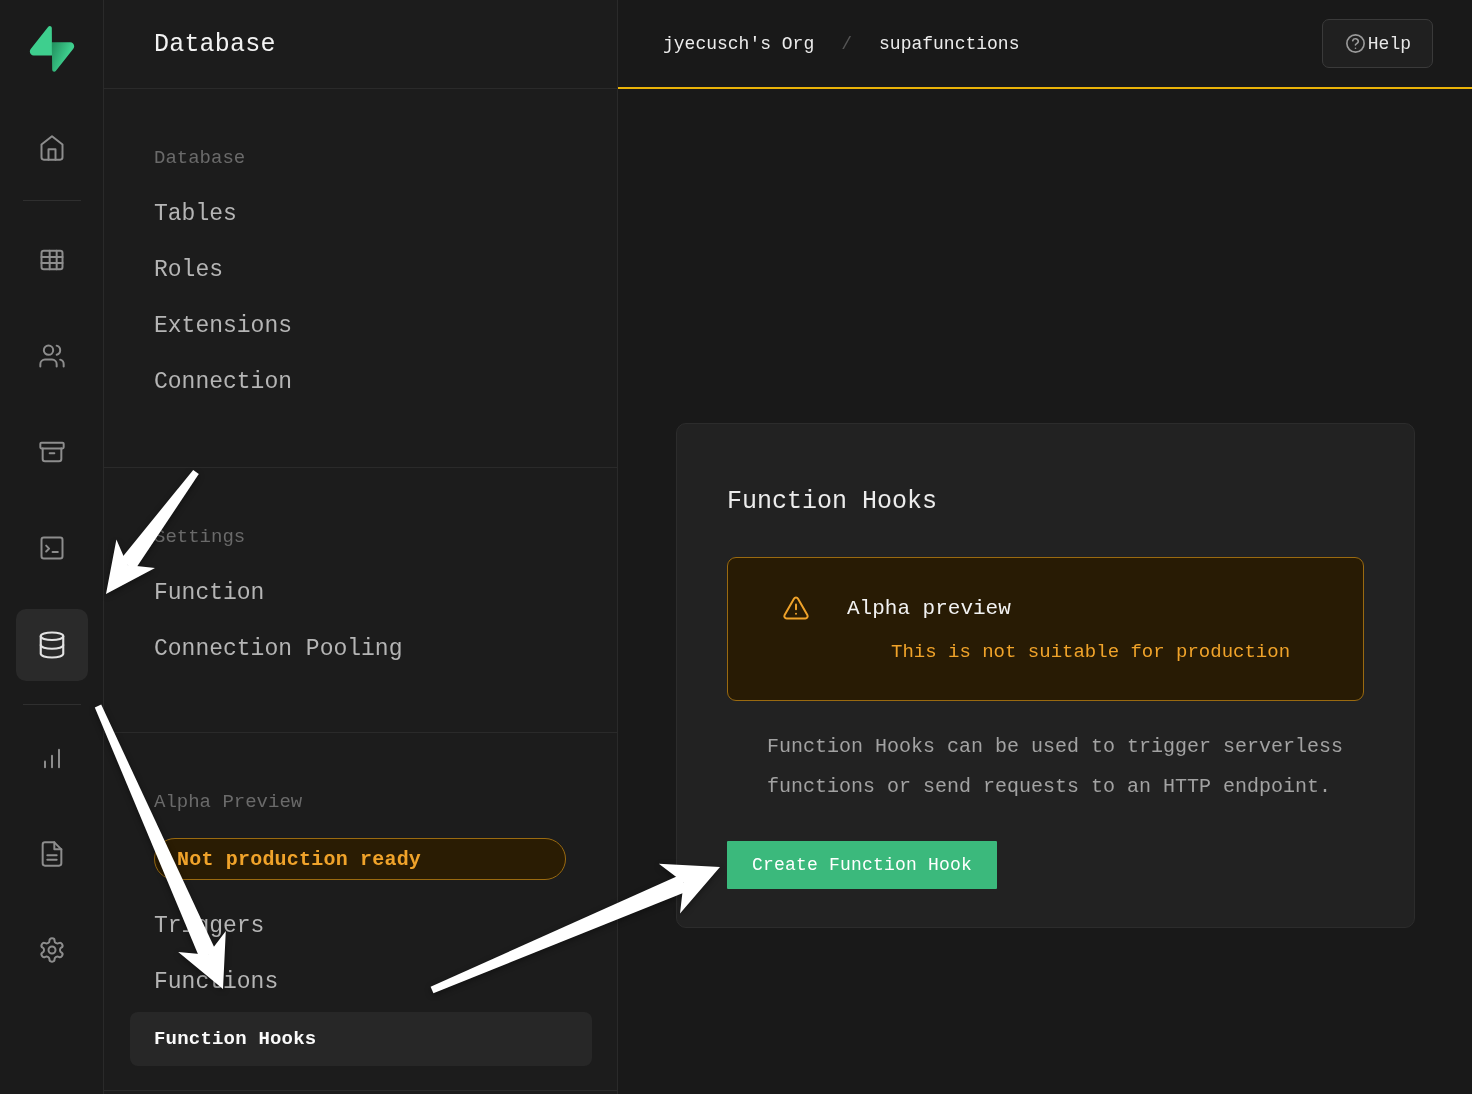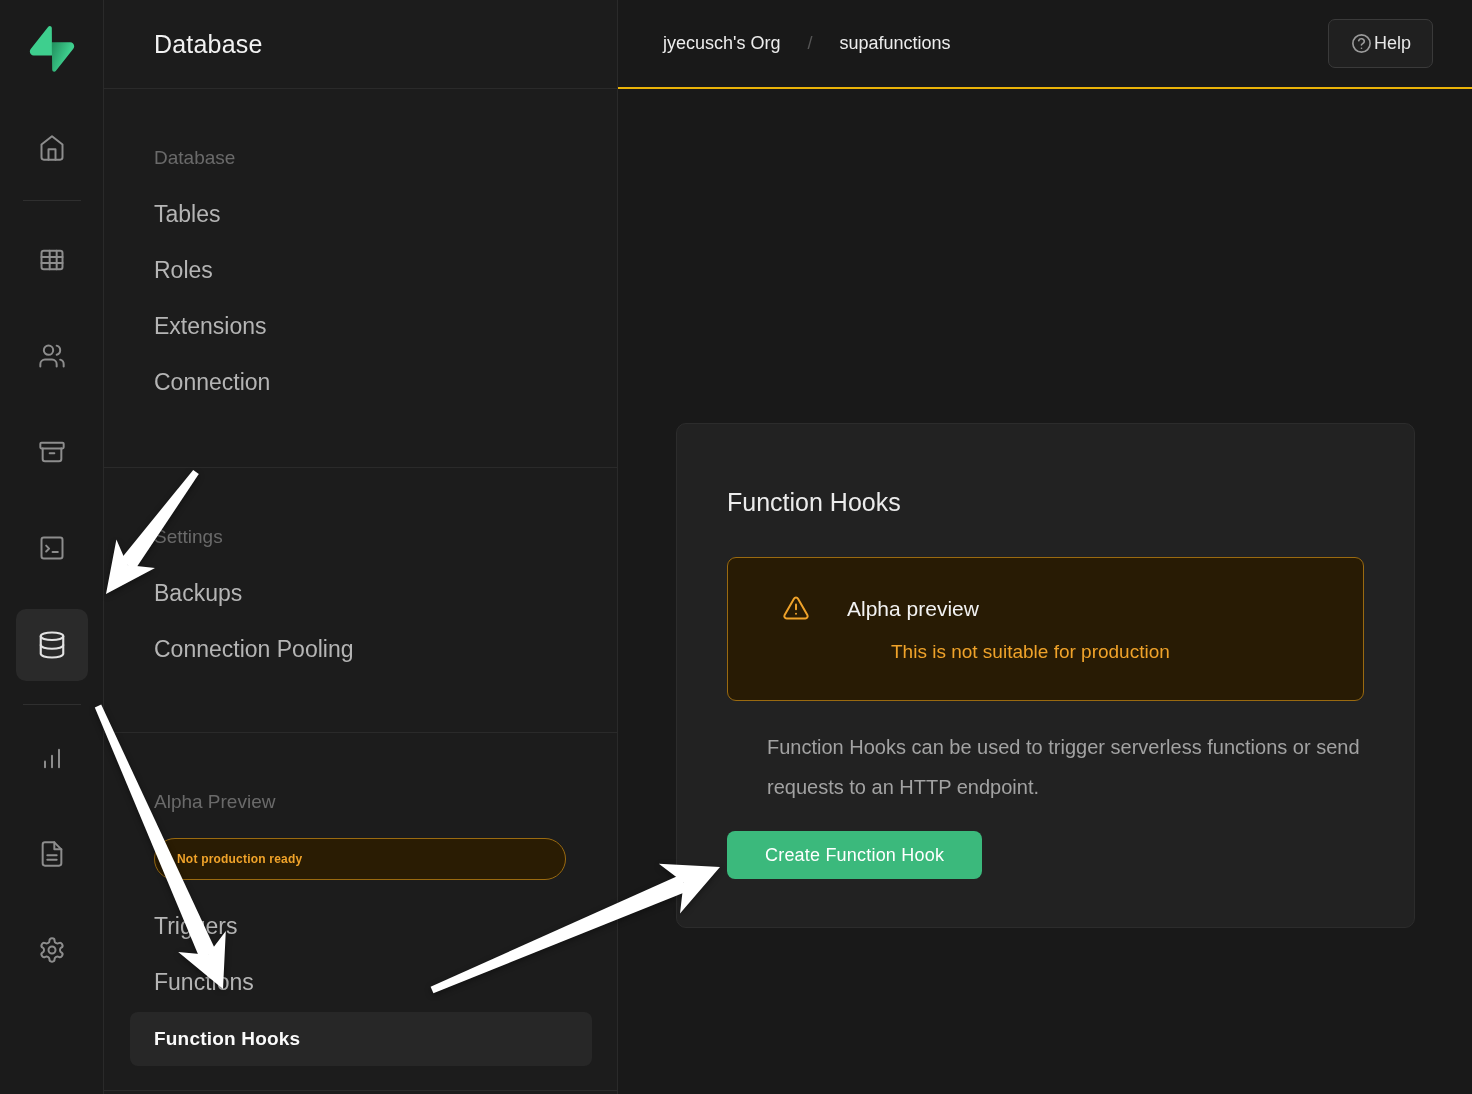--- a/index.html
+++ b/index.html
@@ -1,19 +1,19 @@
 <!DOCTYPE html>
 <html><head>
 <meta charset="utf-8">
 <style>
   * { margin:0; padding:0; box-sizing:border-box; }
   html,body { background:#111; }
   .stage {
     position:relative; width:1472px; height:1094px; overflow:hidden;
-    background:#14532d; font-family:Liberation Sans, sans-serif;
+    background:#14532d; font-family:Liberation Mono, monospace;
     -webkit-font-smoothing:antialiased;
   }
 
   
   .iconbar {
     position:absolute; left:0; top:0; bottom:0; width:104px;
     background:#1b1b1b; border-right:1px solid #2a2a2a;
     display:flex; flex-direction:column; align-items:center;
   }
   .logo-btn { margin-top:26px; width:46px; height:46px; background:none; border:none; cursor:pointer; padding:0; }
@@ -44,21 +44,21 @@
   .sidebar-title { font-size:25px; font-weight:400; color:#f2f2f2; letter-spacing:.2px; }
   .sidebar-body { padding-top:41px; }
   .sb-label { height:56px; display:flex; align-items:center; padding-left:50px; color:#6a6a6a; font-size:19px; }
   .sb-item  { height:56px; display:flex; align-items:center; padding-left:50px; color:#b5b5b5; font-size:23px; cursor:pointer; }
   .sb-divider { height:1px; background:#2a2a2a; margin-top:57px; margin-bottom:41px; }
   .sb-divider.tight { margin-top:55px; }
   .badge {
     margin:8px 0 18px 50px; width:412px; height:42px;
     border:1px solid #9a6a10; border-radius:21px; background:#2a1c03;
     display:flex; align-items:center; padding-left:22px;
-    color:#f0a32a; font-weight:700; font-size:12px; letter-spacing:.2px;
+    color:#f0a32a; font-weight:700; font-size:20px; letter-spacing:.2px;
   }
   .sb-active {
     margin:2px 0 0 26px; width:462px; height:54px; border-radius:8px;
     background:#272727; display:flex; align-items:center; padding-left:24px;
     color:#fafafa; font-weight:700; font-size:19px; cursor:pointer; letter-spacing:.2px;
   }
   .sb-bottom { height:1px; background:#2a2a2a; margin-top:24px; }
 
   
   .main { position:absolute; left:618px; top:0; right:0; bottom:0; background:#191919; }
@@ -83,22 +83,22 @@
   .card-title { font-size:25px; font-weight:400; color:#ececec; line-height:36px; }
   .alert {
     margin-top:37px; height:144px; border:1px solid #9a6a10; border-radius:9px;
     background:#281b04; display:flex; padding:36px 0 0 54px; gap:37px;
   }
   .alert-icon svg { width:28px; height:28px; display:block; color:#f0a32a; }
   .alert-title { font-size:21px; color:#f2f2f2; line-height:30px; font-weight:400; }
   .alert-desc { margin-top:14px; font-size:19px; color:#f0a32a; line-height:28px;margin-left:44px; }
   .card-desc { margin-top:26px; width:645px; font-size:20px; line-height:40px; color:#a2a2a2;margin-left:40px; }
   .cta {
-    margin-top:24px; height:48px; padding:0 38px;
-    background:#3bb97c; color:#ffffff; border:none; border-radius:8px;
+    margin-top:34px; height:48px; padding:0 25px;
+    background:#3bb97c; color:#ffffff; border:none; border-radius:1px;
     font-size:18px; cursor:pointer; font-family:inherit; letter-spacing:.2px;
   }
 
   
   .arrows { position:absolute; inset:0; pointer-events:none; z-index:60; }
   .arrows polygon { fill:#ffffff; }
   .arrow-g { filter:drop-shadow(0 2px 3px rgba(0,0,0,.4)); }
 </style>
 </head>
 <body>
@@ -202,21 +202,21 @@
     <div class="sidebar-body">
       <div class="sb-label">Database</div>
       <div class="sb-item">Tables</div>
       <div class="sb-item">Roles</div>
       <div class="sb-item">Extensions</div>
       <div class="sb-item">Connection</div>
 
       <div class="sb-divider"></div>
 
       <div class="sb-label">Settings</div>
-      <div class="sb-item">Backups</div>
+      <div class="sb-item">Function</div>
       <div class="sb-item">Connection Pooling</div>
 
       <div class="sb-divider tight"></div>
 
       <div class="sb-label">Alpha Preview</div>
       <div class="badge">Not production ready</div>
       <div class="sb-item">Triggers</div>
       <div class="sb-item">Functions</div>
       <div class="sb-active">Function Hooks</div>
 

